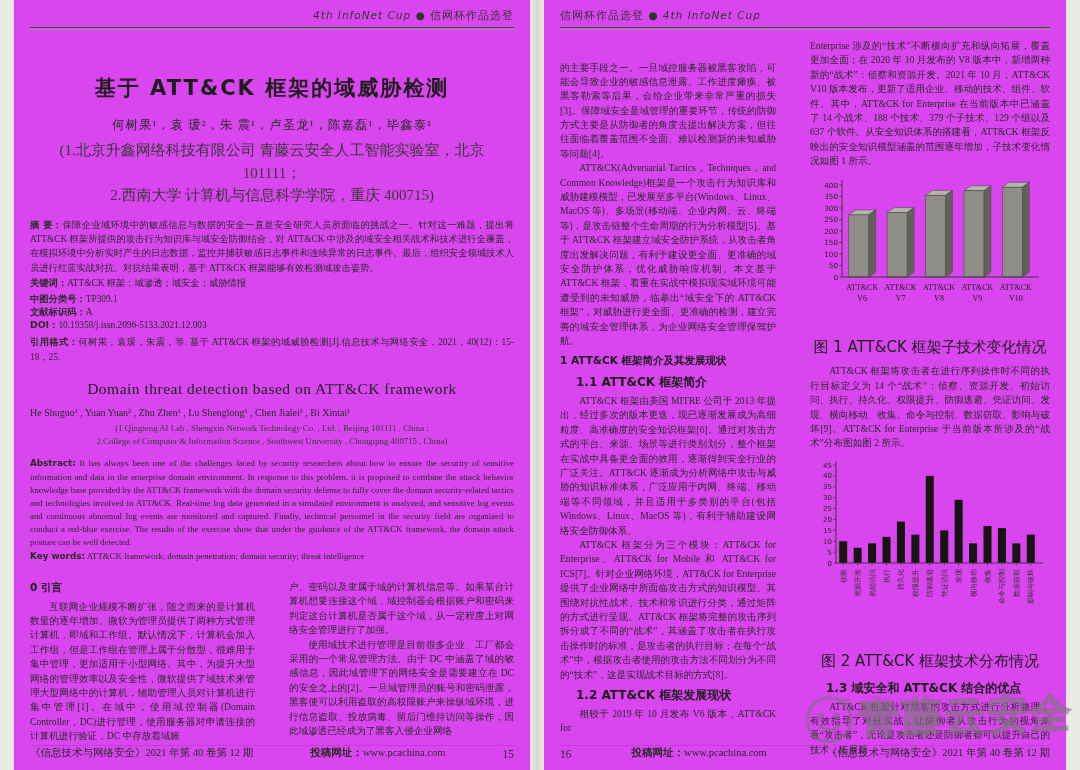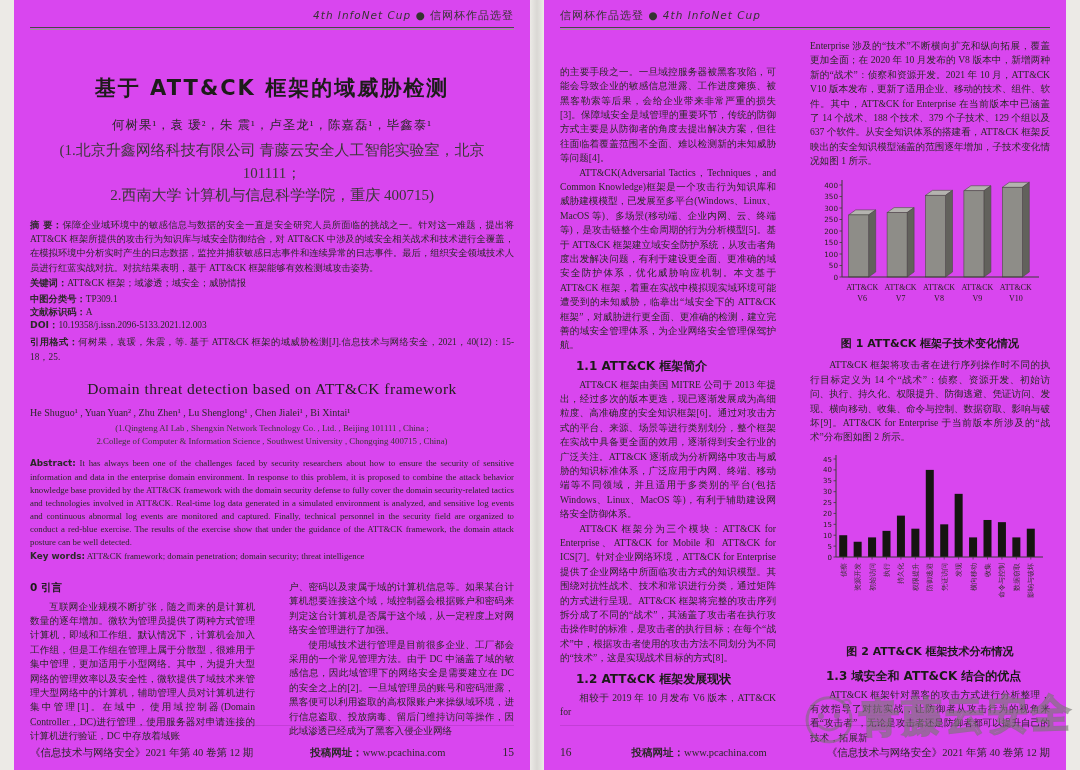--- a/index.html
+++ b/index.html
@@ -63,27 +63,27 @@
     font-family:"DejaVu Sans", sans-serif; font-weight:bold;
     font-size:12px; margin:4px 0 3px 16px; color:#1b1a18;
   }
 
   .page-right .cols { margin-top:9px; }
   .page-right .col { font-size:9.6px; }
 
   .figure { margin:6px 0 4px 0; text-align:center; }
   .fig-caption {
     text-align:center; font-family:"DejaVu Sans", sans-serif;
-    font-weight:bold; font-size:11px; margin:17px 0 6px 0; color:#1b1a18;
+    font-weight:normal; font-size:15px; margin:17px 0 6px 0; color:#1b1a18;
   }
 
   .footer {
     position:absolute; bottom:10px; left:16px; right:16px;
-    display:flex; align-items:flex-start; justify-content:space-between;
-    font-size:10.5px; border-top:1px solid rgba(0,0,0,0.10); padding-top:20px;
+    display:flex; align-items:flex-end; justify-content:space-between;
+    font-size:10.5px; border-top:1px solid rgba(0,0,0,0.10); padding-top:0;
   }
   .footer .pgnum { font-size:11.5px; }
   .footer .submit b { font-family:"DejaVu Sans", sans-serif; }
 
   .watermark {
     position:absolute; bottom:26px; right:-8px;
     display:flex; align-items:center; gap:4px;
     transform:rotate(-1.5deg); pointer-events:none;
   }
   .wm-text {
@@ -151,20 +151,21 @@
   <div class="gutter"></div>
 
   <div class="page page-right">
     <div class="running-head"><span>信网杯作品选登</span><span class="lat"> ● 4th  InfoNet  Cup</span></div>
     <div class="dblrule"></div>
 
     <div class="cols">
       <div class="col">
         <div class="p noind">的主要手段之一。一旦域控服务器被黑客攻陷，可能会导致企业的敏感信息泄露、工作进度瘫痪、被黑客勒索等后果，会给企业带来非常严重的损失[3]。保障域安全是域管理的重要环节，传统的防御方式主要是从防御者的角度去提出解决方案，但往往面临着覆盖范围不全面、难以检测新的未知威胁等问题[4]。</div>
         <div class="p">ATT&amp;CK(Adversarial Tactics，Techniques，and Common Knowledge)框架是一个攻击行为知识库和威胁建模模型，已发展至多平台(Windows、Linux、MacOS 等)、多场景(移动端、企业内网、云、终端等)，是攻击链整个生命周期的行为分析模型[5]。基于 ATT&amp;CK 框架建立域安全防护系统，从攻击者角度出发解决问题，有利于建设更全面、更准确的域安全防护体系，优化威胁响应机制。本文基于 ATT&amp;CK 框架，着重在实战中模拟现实域环境可能遭受到的未知威胁，临摹出“域安全下的 ATT&amp;CK 框架”，对威胁进行更全面、更准确的检测，建立完善的域安全管理体系，为企业网络安全管理保驾护航。</div>
+        <div class="sec-h1">1 ATT&amp;CK 框架简介及其发展现状</div>
         <div class="sec-h2">1.1 ATT&amp;CK 框架简介</div>
         <div class="p">ATT&amp;CK 框架由美国 MITRE 公司于 2013 年提出，经过多次的版本更迭，现已逐渐发展成为高细粒度、高准确度的安全知识框架[6]。通过对攻击方式的平台、来源、场景等进行类别划分，整个框架在实战中具备更全面的效用，逐渐得到安全行业的广泛关注。ATT&amp;CK 逐渐成为分析网络中攻击与威胁的知识标准体系，广泛应用于内网、终端、移动端等不同领域，并且适用于多类别的平台(包括 Windows、Linux、MacOS 等)，有利于辅助建设网络安全防御体系。</div>
         <div class="p">ATT&amp;CK 框架分为三个模块：ATT&amp;CK for Enterprise、ATT&amp;CK for Mobile 和 ATT&amp;CK for ICS[7]。针对企业网络环境，ATT&amp;CK for Enterprise 提供了企业网络中所面临攻击方式的知识模型。其围绕对抗性战术、技术和常识进行分类，通过矩阵的方式进行呈现。ATT&amp;CK 框架将完整的攻击序列拆分成了不同的“战术”，其涵盖了攻击者在执行攻击操作时的标准，是攻击者的执行目标；在每个“战术”中，根据攻击者使用的攻击方法不同划分为不同的“技术”，这是实现战术目标的方式[8]。</div>
         <div class="sec-h2">1.2 ATT&amp;CK 框架发展现状</div>
         <div class="p">相较于 2019 年 10 月发布 V6 版本，ATT&amp;CK for</div>
       </div>
       <div class="col">
         <div class="p noind">Enterprise 涉及的“技术”不断横向扩充和纵向拓展，覆盖更加全面；在 2020 年 10 月发布的 V8 版本中，新增两种新的“战术”：侦察和资源开发。2021 年 10 月，ATT&amp;CK V10 版本发布，更新了适用企业、移动的技术、组件、软件。其中，ATT&amp;CK for Enterprise 在当前版本中已涵盖了 14 个战术、188 个技术、379 个子技术、129 个组以及 637 个软件。从安全知识体系的搭建看，ATT&amp;CK 框架反映出的安全知识模型涵盖的范围逐年增加，子技术变化情况如图 1 所示。</div>
         <div class="figure">
           <div><svg width="236" height="140" viewBox="0 0 236 140">

